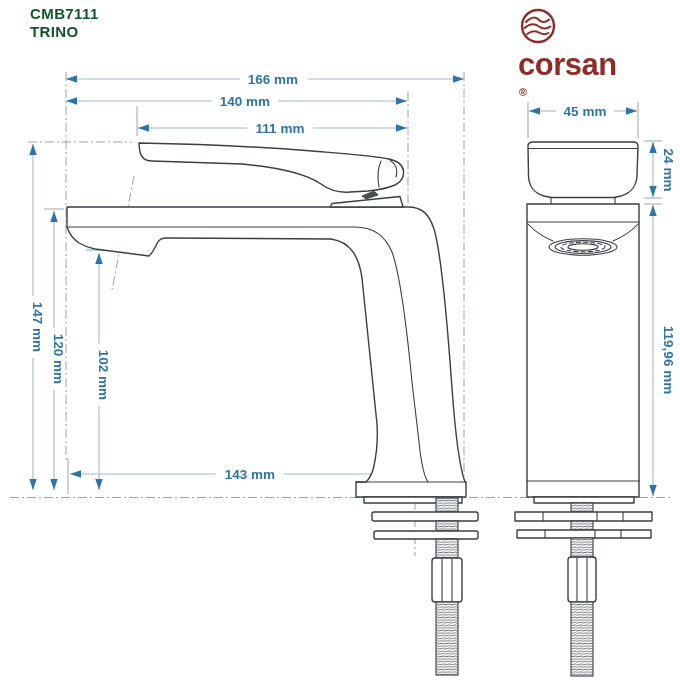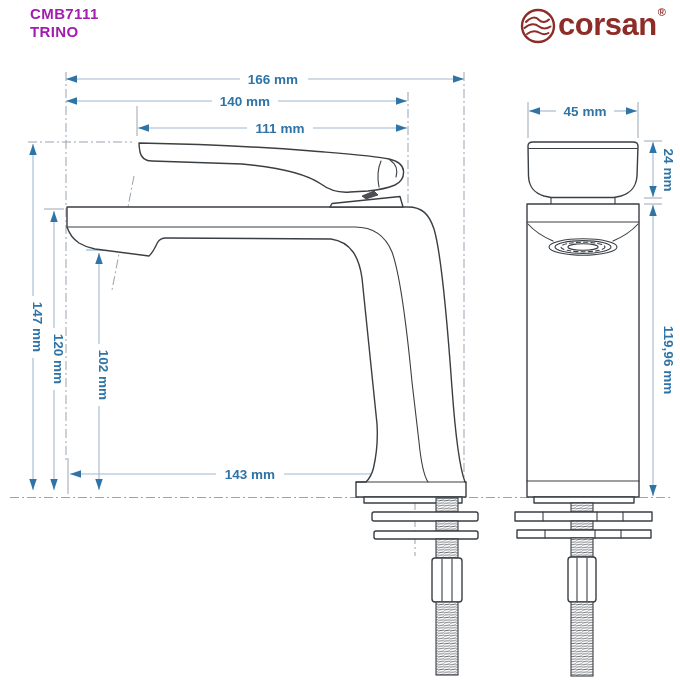--- a/index.html
+++ b/index.html
@@ -1,20 +1,20 @@
 <!DOCTYPE html>
 <html><head>
 <meta charset="utf-8">
 <style>
   html,body{margin:0;padding:0;background:#fff;}
   #stage{position:relative;width:680px;height:680px;background:#ffffff;overflow:hidden;
          font-family:"Liberation Sans",sans-serif;}
-  .title-block{position:absolute;left:30px;top:5px;line-height:18px;color:#a21caf;
+  .title-block{position:absolute;left:30px;top:5px;line-height:18px;color:#14532d;
                font-weight:bold;font-size:15px;letter-spacing:.4px;}
-  .logo{position:absolute;left:518px;top:5px;display:flex;align-items:flex-start;color:#8E2C28;}
+  .logo{position:absolute;left:518px;top:5px;display:flex;align-items:flex-start;color:#8E2C28;flex-direction:column;}
   .logo-text{font-size:31px;font-weight:bold;letter-spacing:-0.5px;line-height:40px;
              font-family:"Liberation Sans",sans-serif;}
   .logo-reg{font-size:11px;font-weight:bold;vertical-align:top;line-height:14px;margin-left:1px;}
   svg text{font-family:"Liberation Sans",sans-serif;font-weight:bold;font-size:13.5px;fill:#2E74A6;}
   .outline-f{fill:#ffffff;stroke:#3A3F44;stroke-width:1.4;stroke-linejoin:round;}
   .inner{fill:none;stroke:#3A3F44;stroke-width:1.1;stroke-linejoin:round;stroke-linecap:round;}
   .dim{stroke:#9FB9CF;stroke-width:1.1;fill:none;}
   .ext{stroke:#97A3AD;stroke-width:1;fill:none;stroke-dasharray:9 3 2 3;}
   .ext-solid{stroke:#9AA6B0;stroke-width:1;fill:none;}
   .ext-blue{stroke:#7FA6C4;stroke-width:1;fill:none;}

